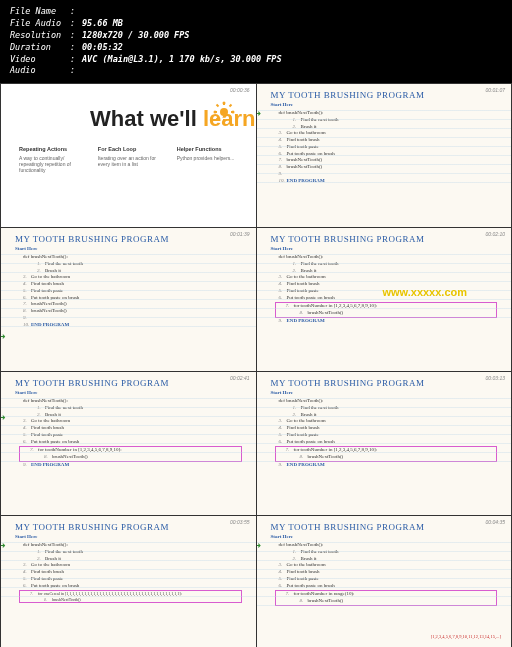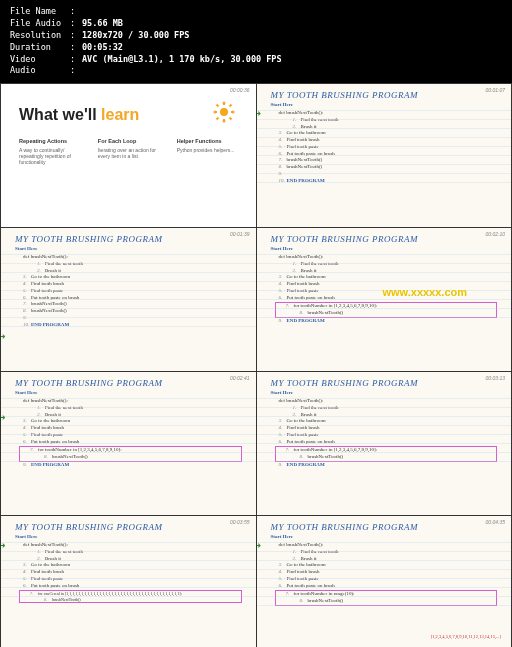--- a/index.html
+++ b/index.html
@@ -1,39 +1,39 @@
 <!DOCTYPE html>
 <html><head>
 <meta charset="utf-8">
 <style>
   * { margin: 0; padding: 0; box-sizing: border-box; }
   body { width: 512px; height: 647px; background: #2a2a2a; font-family: Arial, sans-serif; overflow: hidden; }
 
   .info-block { background: #000; color: #fff; padding: 6px 10px; font-size: 8.5px; line-height: 1.4; font-family: monospace; }
-  .info-row { display: flex; }
+  .info-row { display: flex; font-style: italic; }
   .info-label { width: 60px; }
   .info-sep { width: 12px; }
   .info-val { font-weight: bold; }
 
   .grid { display: grid; grid-template-columns: 1fr 1fr; gap: 1px; background: #333; padding: 1px; }
   .cell { background: #fcf9f2; height: 143px; position: relative; overflow: hidden; }
 
   .timestamp { position: absolute; top: 3px; right: 6px; font-size: 5px; color: #888; font-style: italic; }
 
   
-  .slide-title { font-size: 16px; font-weight: 600; margin: 22px 0 0 18px; color: #222; }
+  .slide-title { font-size: 22px; font-weight: 600; margin: 22px 0 0 18px; color: #222; text-align: right; }
   .slide-title .accent { color: #f5a623; font-weight: 700; }
   .sun-icon { position: absolute; top: 16px; right: 20px; width: 24px; height: 24px; }
   .sun-icon svg { width: 100%; height: 100%; }
   .cols { display: flex; margin: 14px 14px 0 18px; gap: 14px; font-size: 5px; color: #666; }
   .col { flex: 1; }
   .col-h { font-weight: 600; color: #333; margin-bottom: 3px; font-size: 5.5px; }
 
   
-  .nb-title { font-family: 'Comic Sans MS', cursive; font-size: 9px; color: #2b5ca6; margin: 6px 8px 2px 14px; letter-spacing: 0.5px; font-style: italic; }
+  .nb-title { font-family: 'Comic Sans MS', cursive; font-size: 9px; color: #2b5ca6; margin: 6px 8px 2px 14px; letter-spacing: 0.5px; }
   .nb-body { padding: 0 10px 0 14px; font-family: 'Comic Sans MS', cursive; font-size: 5px; color: #333; line-height: 1.35; position: relative; }
   .nb-body .lines { background: repeating-linear-gradient(to bottom, transparent 0, transparent 8px, #bcd6e8 8px, #bcd6e8 9px); position: absolute; inset: 0; opacity: 0.35; pointer-events: none; }
   .start-here { color: #2b5ca6; font-weight: 600; margin-bottom: 1px; }
   .step { margin-left: 8px; }
   .step.ind1 { margin-left: 22px; }
   .num { display: inline-block; width: 8px; color: #888; font-style: italic; }
   .endprg { color: #2b5ca6; font-weight: 600; }
   .arrow { position: absolute; left: -2px; color: #2e8b2e; font-size: 8px; line-height: 1; }
   .hbox { border: 1px solid #d85ccf; margin: 1px 4px 0 4px; padding: 0 2px; }
   .wm { position: absolute; font-size: 11px; font-weight: bold; pointer-events: none; z-index: 5; margin-left: 41px; }

